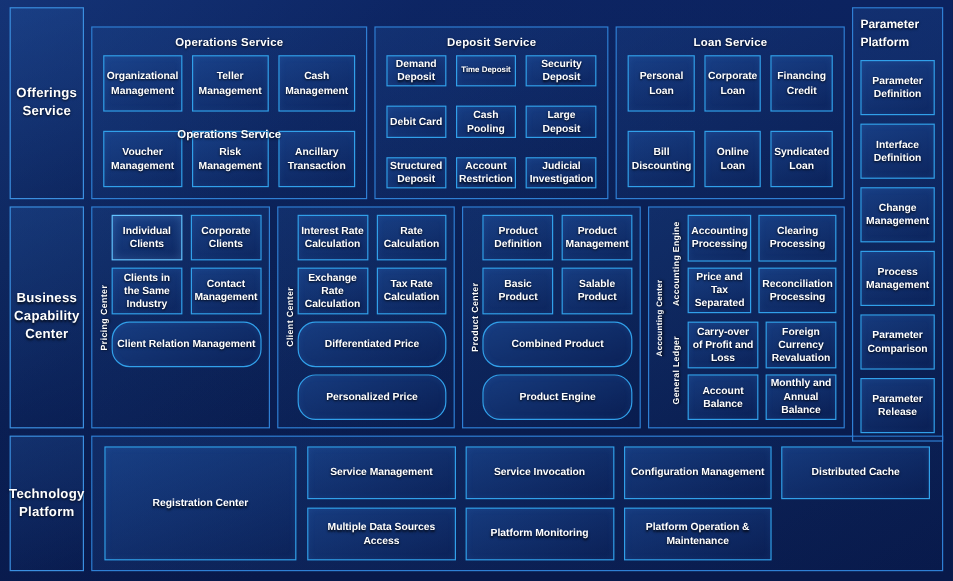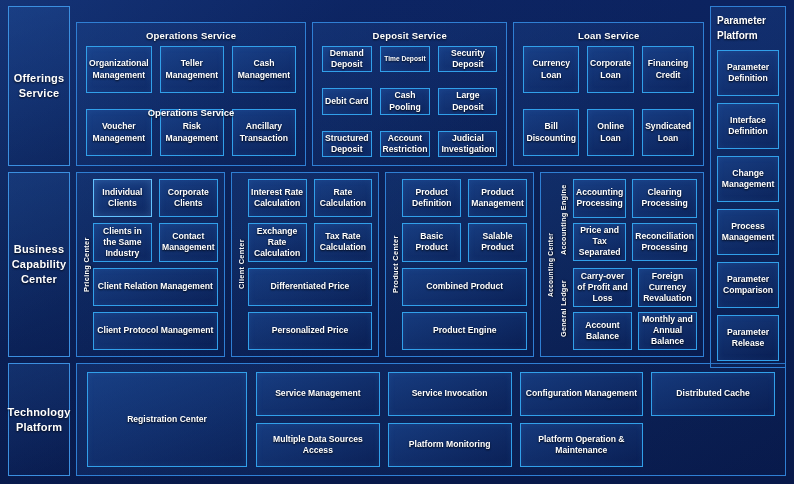--- a/index.html
+++ b/index.html
@@ -113,21 +113,21 @@
     font-size:7.4px; font-weight:bold; letter-spacing:.3px;
     width:13px; flex:0 0 13px;
     text-shadow:0 1px 2px rgba(0,0,0,.9);
   }
   .capgrid {
     flex:1 1 auto;
     display:grid; grid-template-columns:1fr 1fr;
     grid-template-rows:1fr 1fr 1fr 1fr;
     gap:6px 7px;
   }
-  .span2 { grid-column:1 / span 2; }
+  .span2 { grid-column:1 / span 2;border-radius:15px; }
 
   
   .acctbox { flex:1 1 0; }
   .acctinner { flex:1 1 auto; display:flex; flex-direction:column; gap:7px; }
   .acctsub { flex:1 1 0; display:flex; gap:3px; }
   .acctsub .vlabel { font-size:7.2px; }
   .acctgrid {
     flex:1 1 auto; display:grid;
     grid-template-columns:1fr 1fr; grid-template-rows:1fr 1fr; gap:5px 6px;
   }
@@ -180,21 +180,21 @@
         <div class="cell">Large Deposit</div>
         <div class="cell">Structured Deposit</div>
         <div class="cell">Account Restriction</div>
         <div class="cell">Judicial Investigation</div>
       </div>
     </div>
 
     <div class="outerbox svcpanel">
       <div class="grouphead">Loan Service</div>
       <div class="svcgrid">
-        <div class="cell">Currency Loan</div>
+        <div class="cell">Personal Loan</div>
         <div class="cell">Corporate Loan</div>
         <div class="cell">Financing Credit</div>
         <div class="cell">Bill Discounting</div>
         <div class="cell">Online Loan</div>
         <div class="cell">Syndicated Loan</div>
       </div>
     </div>
 
     <div style="width:76px;flex:0 0 76px;"></div>
   </div>
@@ -206,21 +206,20 @@
     <div class="capwrap">
 
       <div class="capbox">
         <div class="vlabel">Pricing Center</div>
         <div class="capgrid">
           <div class="cell hl">Individual Clients</div>
           <div class="cell">Corporate Clients</div>
           <div class="cell">Clients in the Same Industry</div>
           <div class="cell">Contact Management</div>
           <div class="cell span2">Client Relation Management</div>
-          <div class="cell span2">Client Protocol Management</div>
         </div>
       </div>
 
       <div class="capbox">
         <div class="vlabel">Client Center</div>
         <div class="capgrid">
           <div class="cell">Interest Rate Calculation</div>
           <div class="cell">Rate Calculation</div>
           <div class="cell">Exchange Rate Calculation</div>
           <div class="cell">Tax Rate Calculation</div>

